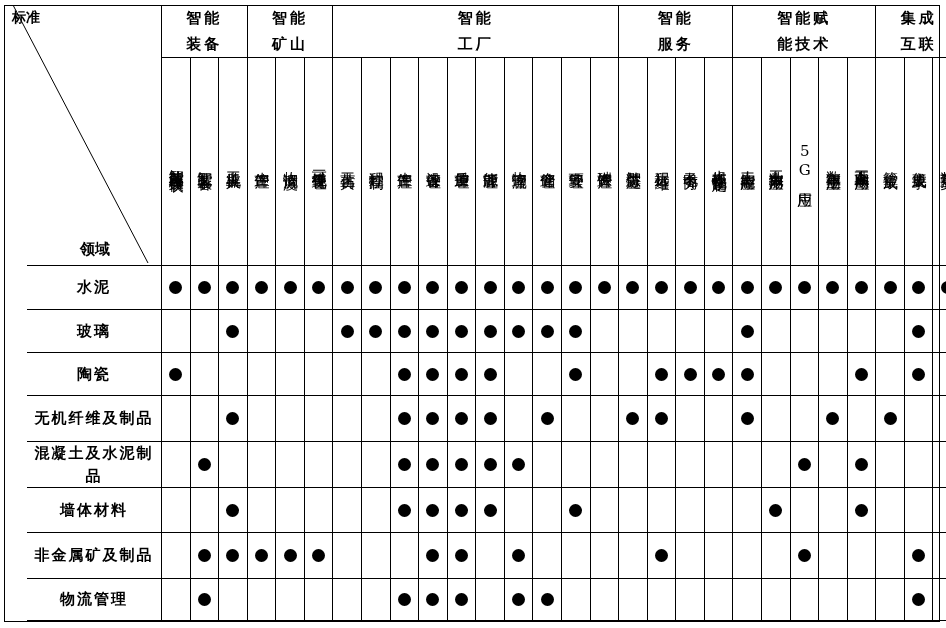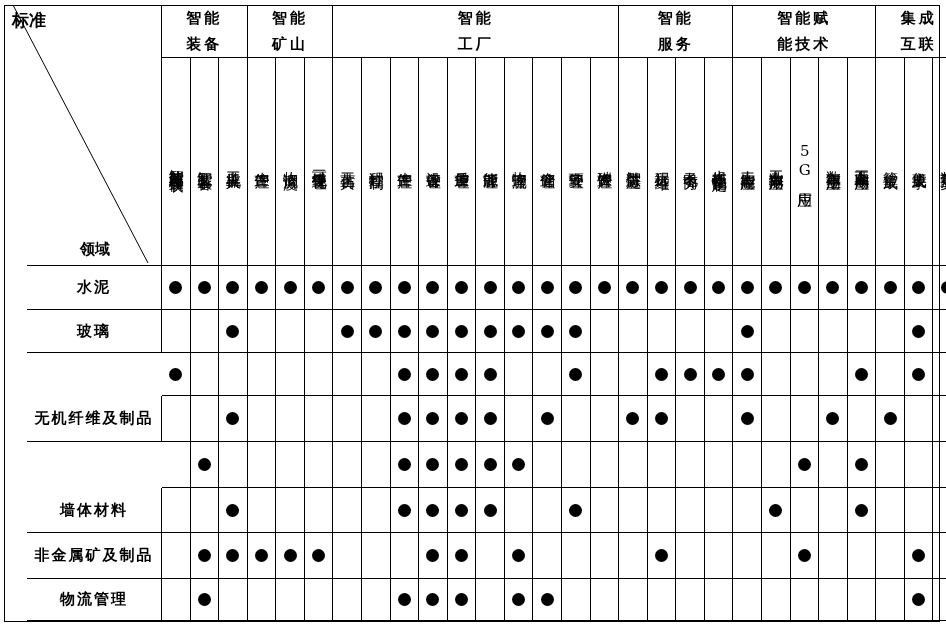--- a/index.html
+++ b/index.html
@@ -10,21 +10,21 @@
   .frame { position: absolute; left: 4px; top: 5px; width: 936px; height: 617px; box-sizing: border-box; border: 1.5px solid #000; pointer-events: none; }
   .grp { display: flex; flex-direction: column; align-items: center; justify-content: center;
          font-family: "DejaVu Sans", sans-serif; font-weight: bold; font-size: 15px; line-height: 26px; letter-spacing: 3px; }
   .sub { display: flex; align-items: center; justify-content: center; }
   .vtext { writing-mode: vertical-rl; text-orientation: upright; font-size: 15px; line-height: 17px; letter-spacing: 1px;
            font-family: "DejaVu Serif", "Liberation Serif", serif; }
   .rowlabel { display: flex; align-items: center; justify-content: center; text-align: center;
               font-family: "DejaVu Sans", sans-serif; font-weight: bold; font-size: 15px; line-height: 23px; letter-spacing: 2px; padding: 0 6px; }
   .dotcell { display: flex; align-items: center; justify-content: center; }
   .dot { width: 13px; height: 13px; border-radius: 50%; background: #000; }
-  .corner-top { position: absolute; left: 12px; top: 9px; font-family: Liberation Mono, monospace; font-weight: bold; font-size: 17px; }
+  .corner-top { position: absolute; left: 12px; top: 9px; font-family: Liberation Mono, monospace; font-weight: bold; font-size: 14px; }
   .corner-bot { position: absolute; left: 80px; top: 240px; font-family: "DejaVu Sans", sans-serif; font-weight: bold; font-size: 15px; }
   svg.diag { position: absolute; left: 0; top: 0; pointer-events: none; }
 </style>
 </head>
 <body>
 
 <div id="tbl">
     <div class="cell " style="left: 0px; top: 0px; width: 135px; height: 261px;"></div>
     <div class="cell grp" style="left: 135px; top: 0px; width: 85.7143px; height: 53px;">
       <span>智能</span>
@@ -269,20 +269,23 @@
     </div>
     <div class="cell dotcell" style="left: 735px; top: 305px; width: 28.5714px; height: 43px;"></div>
     <div class="cell dotcell" style="left: 763.571px; top: 305px; width: 28.5714px; height: 43px;"></div>
     <div class="cell dotcell" style="left: 792.143px; top: 305px; width: 28.5714px; height: 43px;"></div>
     <div class="cell dotcell" style="left: 820.714px; top: 305px; width: 28.5714px; height: 43px;"></div>
     <div class="cell dotcell" style="left: 849.286px; top: 305px; width: 28.5714px; height: 43px;"></div>
     <div class="cell dotcell" style="left: 877.857px; top: 305px; width: 28.5714px; height: 43px;">
       <span class="dot"></span>
     </div>
     <div class="cell dotcell" style="left: 906.429px; top: 305px; width: 28.5714px; height: 43px;"></div>
+    <div class="cell rowlabel" style="left: 0px; top: 348px; width: 135px; height: 43px;">
+      <span>陶瓷</span>
+    </div>
     <div class="cell dotcell" style="left: 135px; top: 348px; width: 28.5714px; height: 43px;">
       <span class="dot"></span>
     </div>
     <div class="cell dotcell" style="left: 163.571px; top: 348px; width: 28.5714px; height: 43px;"></div>
     <div class="cell dotcell" style="left: 192.143px; top: 348px; width: 28.5714px; height: 43px;"></div>
     <div class="cell dotcell" style="left: 220.714px; top: 348px; width: 28.5714px; height: 43px;"></div>
     <div class="cell dotcell" style="left: 249.286px; top: 348px; width: 28.5714px; height: 43px;"></div>
     <div class="cell dotcell" style="left: 277.857px; top: 348px; width: 28.5714px; height: 43px;"></div>
     <div class="cell dotcell" style="left: 306.429px; top: 348px; width: 28.5714px; height: 43px;"></div>
     <div class="cell dotcell" style="left: 335px; top: 348px; width: 28.5714px; height: 43px;"></div>
@@ -374,20 +377,23 @@
     <div class="cell dotcell" style="left: 763.571px; top: 391px; width: 28.5714px; height: 46px;"></div>
     <div class="cell dotcell" style="left: 792.143px; top: 391px; width: 28.5714px; height: 46px;">
       <span class="dot"></span>
     </div>
     <div class="cell dotcell" style="left: 820.714px; top: 391px; width: 28.5714px; height: 46px;"></div>
     <div class="cell dotcell" style="left: 849.286px; top: 391px; width: 28.5714px; height: 46px;">
       <span class="dot"></span>
     </div>
     <div class="cell dotcell" style="left: 877.857px; top: 391px; width: 28.5714px; height: 46px;"></div>
     <div class="cell dotcell" style="left: 906.429px; top: 391px; width: 28.5714px; height: 46px;"></div>
+    <div class="cell rowlabel" style="left: 0px; top: 437px; width: 135px; height: 46px;">
+      <span>混凝土及水泥制品</span>
+    </div>
     <div class="cell dotcell" style="left: 135px; top: 437px; width: 28.5714px; height: 46px;"></div>
     <div class="cell dotcell" style="left: 163.571px; top: 437px; width: 28.5714px; height: 46px;">
       <span class="dot"></span>
     </div>
     <div class="cell dotcell" style="left: 192.143px; top: 437px; width: 28.5714px; height: 46px;"></div>
     <div class="cell dotcell" style="left: 220.714px; top: 437px; width: 28.5714px; height: 46px;"></div>
     <div class="cell dotcell" style="left: 249.286px; top: 437px; width: 28.5714px; height: 46px;"></div>
     <div class="cell dotcell" style="left: 277.857px; top: 437px; width: 28.5714px; height: 46px;"></div>
     <div class="cell dotcell" style="left: 306.429px; top: 437px; width: 28.5714px; height: 46px;"></div>
     <div class="cell dotcell" style="left: 335px; top: 437px; width: 28.5714px; height: 46px;"></div>

